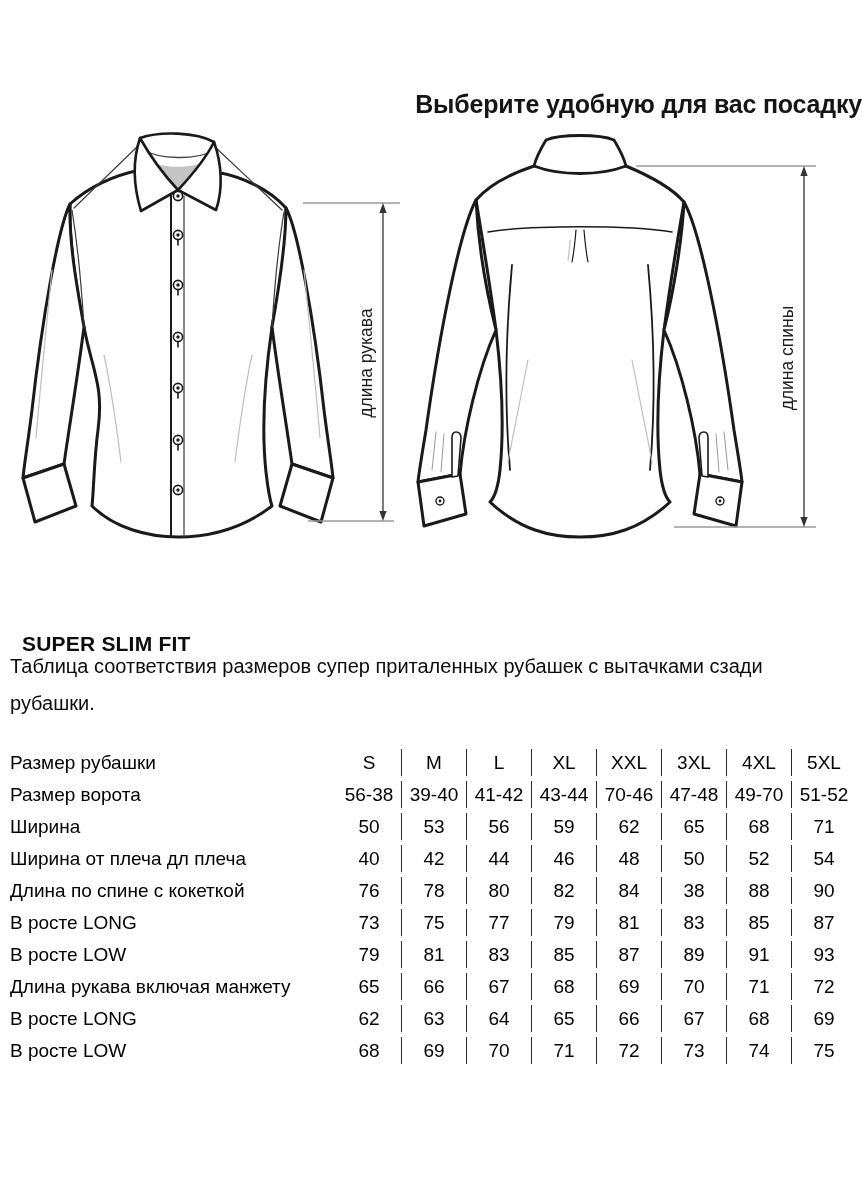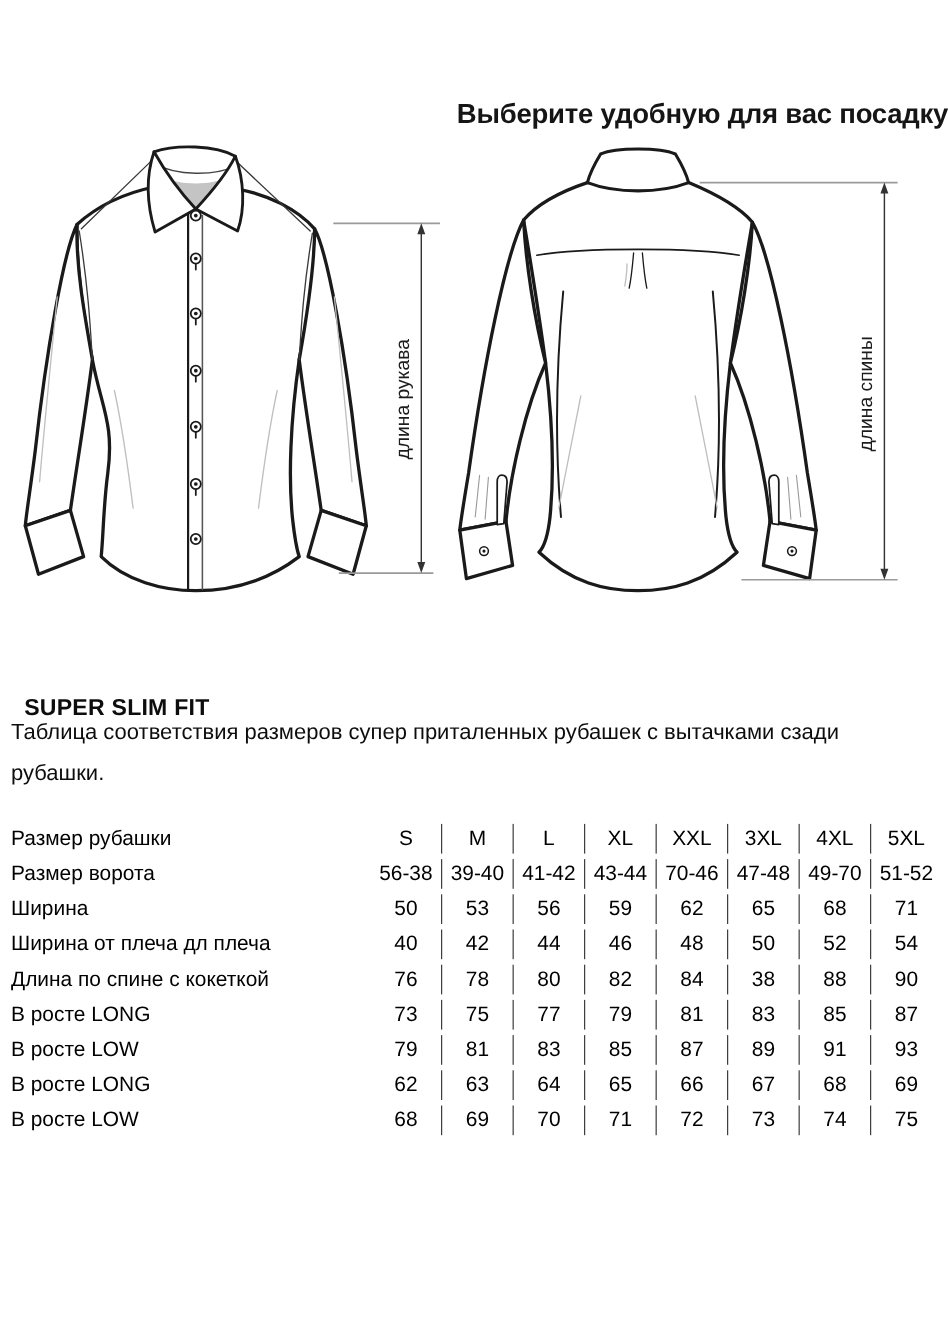--- a/index.html
+++ b/index.html
@@ -275,20 +275,31 @@
         <td class="val">79</td>
         <td class="val sep">81</td>
         <td class="val sep">83</td>
         <td class="val sep">85</td>
         <td class="val sep">87</td>
         <td class="val sep">89</td>
         <td class="val sep">91</td>
         <td class="val sep">93</td>
       </tr>
       <tr>
+        <td class="lbl">Длина рукава включая манжету</td>
+        <td class="val">65</td>
+        <td class="val sep">66</td>
+        <td class="val sep">67</td>
+        <td class="val sep">68</td>
+        <td class="val sep">69</td>
+        <td class="val sep">70</td>
+        <td class="val sep">71</td>
+        <td class="val sep">72</td>
+      </tr>
+      <tr>
         <td class="lbl">В росте LONG</td>
         <td class="val">62</td>
         <td class="val sep">63</td>
         <td class="val sep">64</td>
         <td class="val sep">65</td>
         <td class="val sep">66</td>
         <td class="val sep">67</td>
         <td class="val sep">68</td>
         <td class="val sep">69</td>
       </tr>

